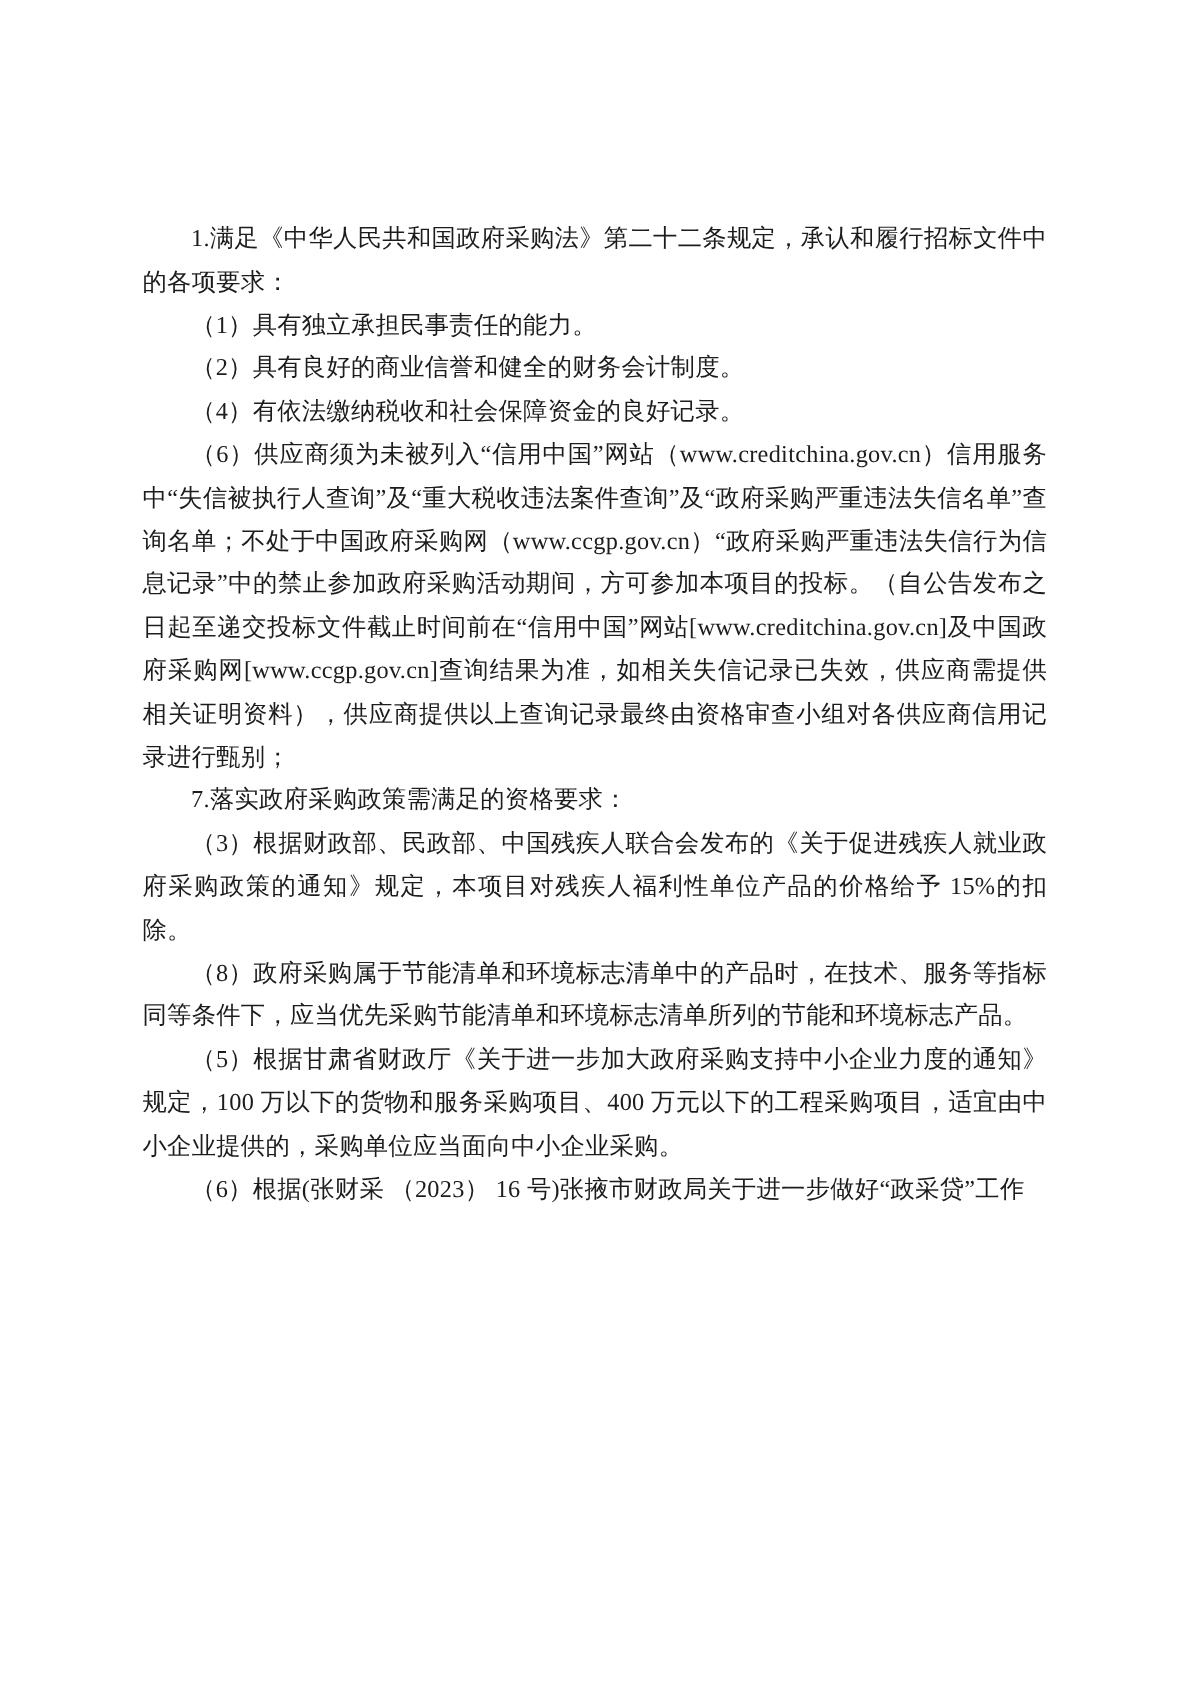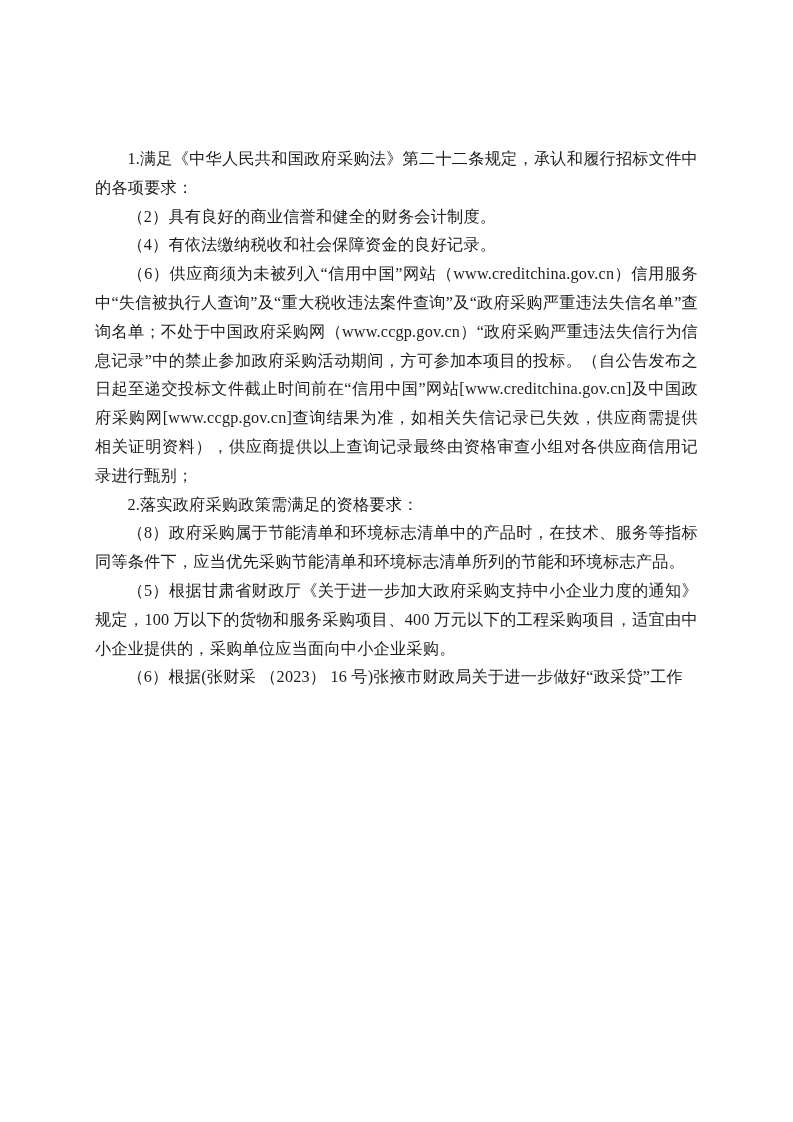--- a/index.html
+++ b/index.html
@@ -34,33 +34,35 @@
   }
 </style>
 </head>
 <body>
 
 <div class="page">
   <div class="doc">
 
     <p>1.满足《中华人民共和国政府采购法》第二十二条规定，承认和履行招标文件中的各项要求：</p>
 
+    <p>（1）具有独立承担民事责任的能力。</p>
 
     <p>（2）具有良好的商业信誉和健全的财务会计制度。</p>
 
 
     <p>（4）有依法缴纳税收和社会保障资金的良好记录。</p>
 
 
     <p>（6）供应商须为未被列入“信用中国”网站（www.creditchina.gov.cn）信用服务中“失信被执行人查询”及“重大税收违法案件查询”及“政府采购严重违法失信名单”查询名单；不处于中国政府采购网（www.ccgp.gov.cn）“政府采购严重违法失信行为信息记录”中的禁止参加政府采购活动期间，方可参加本项目的投标。（自公告发布之日起至递交投标文件截止时间前在“信用中国”网站[www.creditchina.gov.cn]及中国政府采购网[www.ccgp.gov.cn]查询结果为准，如相关失信记录已失效，供应商需提供相关证明资料），供应商提供以上查询记录最终由资格审查小组对各供应商信用记录进行甄别；</p>
 
-    <p>2.落实政府采购政策需满足的资格要求：</p>
+    <p>7.落实政府采购政策需满足的资格要求：</p>
 
 
 
+    <p>（3）根据财政部、民政部、中国残疾人联合会发布的《关于促进残疾人就业政府采购政策的通知》规定，本项目对残疾人福利性单位产品的价格给予 15%的扣除。</p>
 
     <p>（8）政府采购属于节能清单和环境标志清单中的产品时，在技术、服务等指标同等条件下，应当优先采购节能清单和环境标志清单所列的节能和环境标志产品。</p>
 
     <p>（5）根据甘肃省财政厅《关于进一步加大政府采购支持中小企业力度的通知》规定，100 万以下的货物和服务采购项目、400 万元以下的工程采购项目，适宜由中小企业提供的，采购单位应当面向中小企业采购。</p>
 
     <p>（6）根据(张财采 （2023） 16 号)张掖市财政局关于进一步做好“政采贷”工作</p>
 
   </div>
 </div>
 

